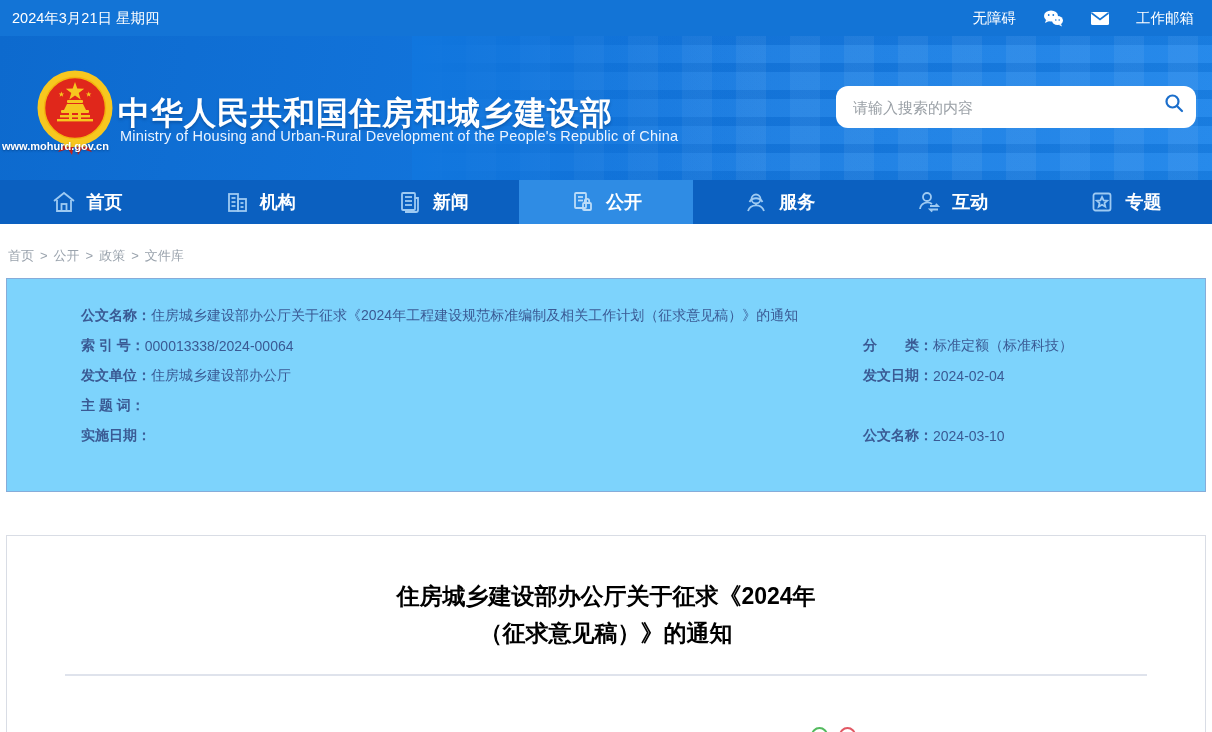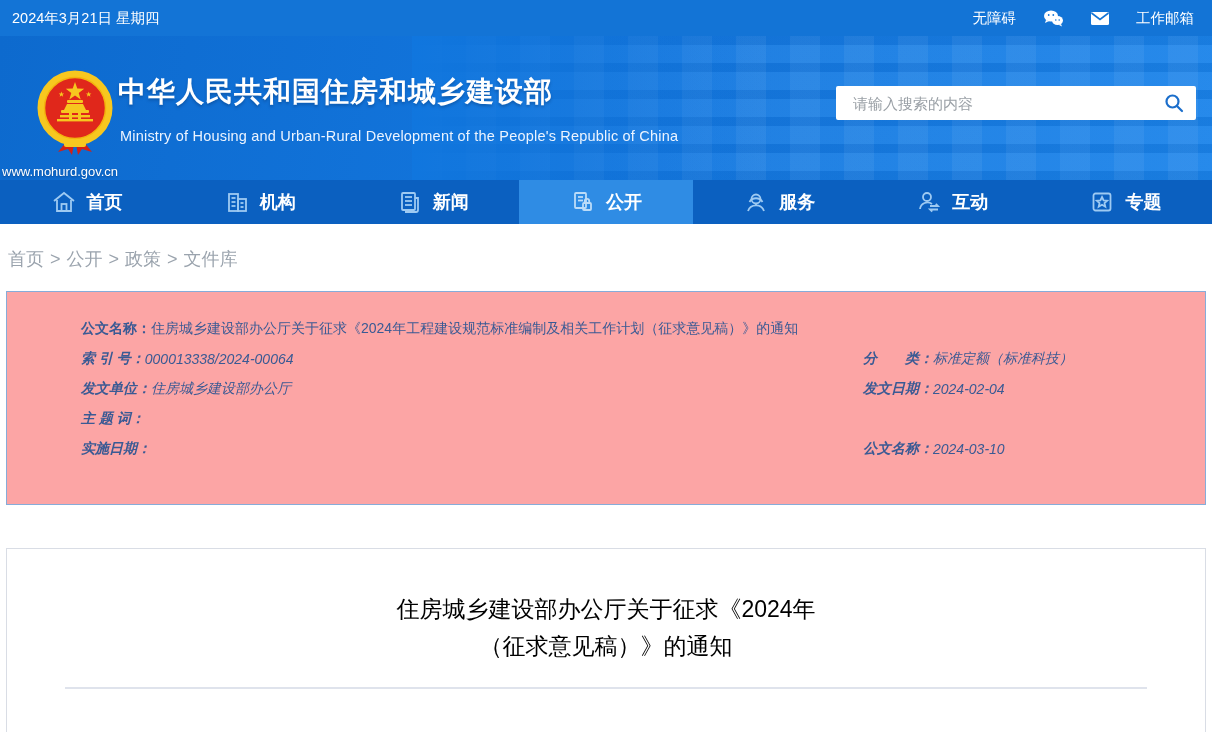--- a/index.html
+++ b/index.html
@@ -15,51 +15,51 @@
   
   .header { position:relative; height:144px; background:linear-gradient(100deg,#0d6ace 0%,#1478e0 55%,#1b84ea 100%); overflow:hidden; }
   .building { position:absolute; right:0; top:0; width:66%; height:100%;
     background:
       repeating-linear-gradient(90deg, rgba(255,255,255,0.055) 0 30px, rgba(255,255,255,0) 30px 54px),
       repeating-linear-gradient(0deg, rgba(8,58,128,0.10) 0 9px, rgba(255,255,255,0.05) 9px 27px);
   }
   .building-fade { position:absolute; right:0; top:0; width:66%; height:100%;
     background:linear-gradient(90deg,#1076de 0%, rgba(16,118,222,0) 45%); }
   .emblem { position:absolute; left:36px; top:32px; }
-  .site-url { position:absolute; left:2px; top:128px; width:150px; color:#fff; font-weight:normal; font-size:13px; text-shadow:0 1px 2px rgba(0,40,90,.5); }
-  .site-name { position:absolute; left:118px; top:37px; color:#fff; font-size:28px; font-weight:bold; letter-spacing:1px; text-shadow:0 2px 3px rgba(0,40,90,.35); }
+  .site-url { position:absolute; left:2px; top:104px; width:150px; color:#fff; font-weight:bold; font-size:11px; text-shadow:0 1px 2px rgba(0,40,90,.5); }
+  .site-name { position:absolute; left:118px; top:56px; color:#fff; font-size:32px; font-weight:bold; letter-spacing:1px; text-shadow:0 2px 3px rgba(0,40,90,.35); }
   .site-name-en { position:absolute; left:120px; top:92px; color:#ecf4ff; font-size:14.5px; letter-spacing:.2px; }
-  .search-box { position:absolute; right:16px; top:50px; width:360px; height:34px; background:#fff; border-radius:2px; }
+  .search-box { position:absolute; right:16px; top:50px; width:360px; height:42px; background:#fff; border-radius:12px; }
   .search-box input { width:100%; height:100%; border:none; outline:none; background:transparent; padding:0 46px 0 17px; font-size:15px; color:#333; font-family:inherit; }
   .search-box input::placeholder { color:#9aa0a6; }
   .search-btn { position:absolute; right:12px; top:7px; width:20px; height:20px; cursor:pointer; }
 
   
   .nav { display:flex; height:44px; background:#0b60c0; }
   .nav-item { flex:1; display:flex; align-items:center; justify-content:center; gap:10px; color:#fff; font-size:18px; font-weight:bold; cursor:pointer; }
   .nav-item.active { background:#2f8ce4; }
   .nav-item svg { display:block; }
 
   
-  .breadcrumb { padding:23px 4px 0 8px; font-size:18px; color:#9aa3ad; height:54px; }
+  .breadcrumb { padding:23px 4px 0 8px; font-size:13px; color:#9aa3ad; height:54px; }
   .breadcrumb .crumb { color:#9aa3ad; cursor:pointer; }
   .breadcrumb .sep { margin:0 6px; }
 
   
-  .doc-box { margin:13px 6px; border:1px solid #86acd9; background:#fca5a5; padding:22px 20px 40px 74px; color:#3a5a94; font-size:14px; }
+  .doc-box { margin:0 6px; border:1px solid #86acd9; background:#7dd3fc; padding:22px 20px 40px 74px; color:#3a5a94; font-size:14px; }
   .doc-row { height:30px; display:flex; align-items:center; }
   .doc-row .lab { font-weight:bold; white-space:pre; }
   .doc-row .val { white-space:pre; }
-  .doc-cols { display:flex;font-style:italic; }
+  .doc-cols { display:flex; }
   .doc-col-left { width:782px; }
   .doc-col-right { flex:1; }
 
   
   .article-box { position:relative; margin:43px 6px 0; border:1px solid #d9dde5; background:#fff; height:300px; padding-top:42px; }
-  .article-title { text-align:center; font-size:23px; font-weight:normal; color:#000; line-height:37px; }
+  .article-title { text-align:center; font-size:23px; font-weight:bold; color:#000; line-height:37px; }
   .article-rule { margin:22px 58px 0; border-top:2px solid #dfe3ec; }
   .share-icon { position:absolute; top:191px; width:17px; height:17px; border-radius:50%; background:#fff; }
   .share-wechat { left:804px; border:2px solid #53ba5e; }
   .share-weibo { left:832px; border:2px solid #e25864; }
 </style>
 </head>
 <body>
 
 <div class="page">
 

